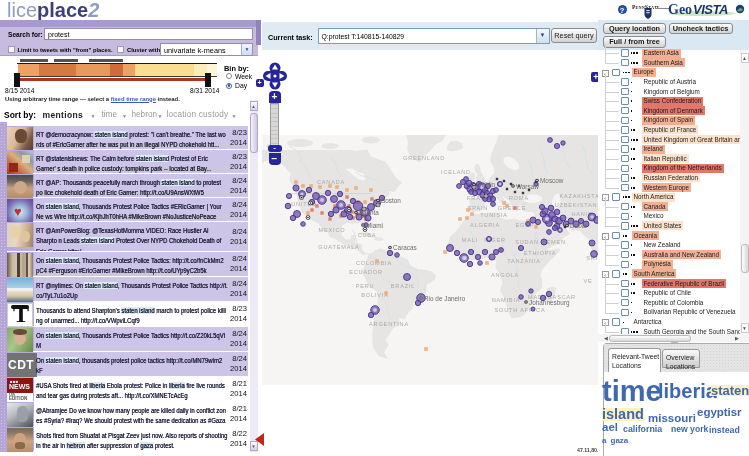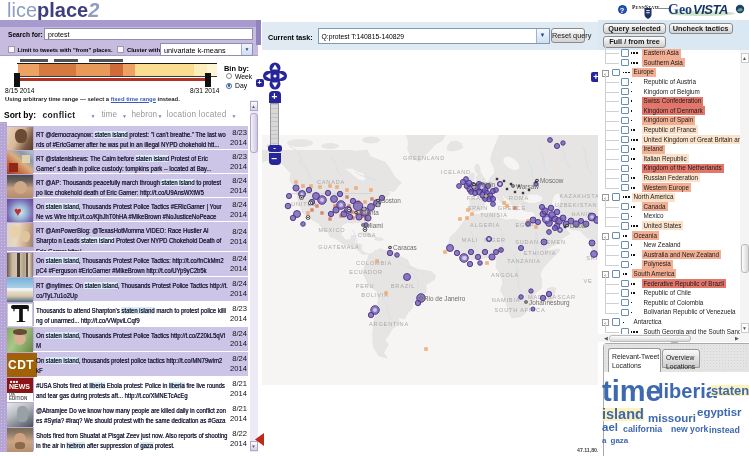--- a/index.html
+++ b/index.html
@@ -37,24 +37,24 @@
 <div class="a" style="left:5px;top:86.5px;font-size:6.6px">8/15 2014</div>
 <div class="a" style="left:190px;top:86.5px;font-size:6.6px">8/31 2014</div>
 <div class="a" style="left:224px;top:63.5px;font-size:7.4px;font-weight:bold">Bin by:</div>
 <div class="a" style="left:226px;top:73px;width:6px;height:6px;border:1px solid #888;border-radius:50%;background:#fff"></div>
 <div class="a" style="left:235px;top:72.5px;font-size:6.8px">Week</div>
 <div class="a" style="left:226px;top:82.5px;width:6px;height:6px;border:1px solid #4a6a9a;border-radius:50%;background:#fff"></div>
 <div class="a" style="left:227.8px;top:84.3px;width:2.6px;height:2.6px;border-radius:50%;background:#2a52a0"></div>
 <div class="a" style="left:235px;top:82px;font-size:6.8px">Day</div>
 <div class="a" style="left:5px;top:95.5px;font-size:5.9px;font-weight:bold;color:#222">Using arbitrary time range — select a <span style="color:#3a5ab8;text-decoration:underline;">fixed time range</span> instead.</div>
 <div class="a" style="left:4px;top:110px;font-size:8.5px;font-weight:bold">Sort by:</div>
-<div class="a" style="left:42.5px;top:110px;font-size:8.5px;font-weight:bold;letter-spacing:0.35px;color:#222">conflict</div>
+<div class="a" style="left:42.5px;top:110px;font-size:8.5px;font-weight:bold;letter-spacing:0.35px;color:#222">mentions</div>
 <div class="a" style="left:101.5px;top:110px;font-size:8.2px;color:#999">time</div>
 <div class="a" style="left:131.5px;top:110px;font-size:8.2px;color:#999">hebron</div>
-<div class="a" style="left:166.5px;top:110px;font-size:8.2px;color:#999;letter-spacing:0.2px">location located</div>
+<div class="a" style="left:166.5px;top:110px;font-size:8.2px;color:#999;letter-spacing:0.2px">location custody</div>
 <div class="a" style="left:90.5px;top:112.5px;font-size:5px;color:#8a7ab8">▼</div>
 <div class="a" style="left:122px;top:112.5px;font-size:5px;color:#8a7ab8">▼</div>
 <div class="a" style="left:157.5px;top:112.5px;font-size:5px;color:#8a7ab8">▼</div>
 <div class="a" style="left:231.5px;top:112.5px;font-size:5px;color:#8a7ab8">▼</div>
 <div class="a" style="left:0;top:122px;width:258px;height:330px;background:#fff"></div>
 <div class="a" style="left:0;top:122px;width:7px;height:330px;background:#b4a5d6;background-image:radial-gradient(#cfc2e6 0.8px,transparent 0.9px);background-size:3px 3px"></div>
 <div class="a" style="left:7px;top:126px;width:241px;height:22.5px;background:#cdc5e7"></div>
 <div class="a" style="left:7px;top:126px;width:27px;height:22.5px;background:#b9abd9"></div>
 <div class="a" style="left:7px;top:126.5px">
     <div style="width:26px;height:24px;overflow:hidden;position:relative;background:linear-gradient(120deg,#e8d2bc 0%,#d8b896 45%,#7a5a42 75%,#5a3c2c 100%)">
@@ -136,21 +136,21 @@
     <div style="width:26px;height:24px;overflow:hidden;position:relative;background:linear-gradient(120deg,#88a868 0%,#a8c888 40%,#688848 100%)">
       <div style="position:absolute;left:7px;top:4px;width:12px;height:13px;background:#d8b094;border-radius:50%"></div>
       <div style="position:absolute;left:6px;top:1px;width:14px;height:6px;background:#6a4a34;border-radius:45%"></div>
     </div>
   </div>
 <div class="a" style="left:35.5px;top:330.5px;width:227px;height:20px;font-size:7px;line-height:10.7px;color:#1c1c38;text-shadow:0.35px 0 0 #1c1c38;overflow:hidden;transform:scaleX(0.845);transform-origin:left top">On <span style="background:#d9ecf2">staten island</span>, Thousands Protest Police Tactics http://t.co/Z20kL5qVI M</div>
 <div class="a" style="left:224px;top:329.0px;width:23px;text-align:right;font-size:7.6px;line-height:10.2px;color:#111">8/24<br>2014</div>
 <div class="a" style="left:7px;top:352px;width:241px;height:23.5px;background:#cdc5e7"></div>
 <div class="a" style="left:7px;top:352px;width:27px;height:23.5px;background:#b9abd9"></div>
 <div class="a" style="left:7px;top:352.5px">
-    <div style="width:30px;height:24px;overflow:hidden;position:relative;background:#a16207">
+    <div style="width:30px;height:24px;overflow:hidden;position:relative;background:#737373">
       <div style="position:absolute;left:1px;top:5px;font-weight:bold;font-size:12px;color:#fff;letter-spacing:0.5px">CDT</div>
     </div>
   </div>
 <div class="a" style="left:35.5px;top:355.5px;width:227px;height:20px;font-size:7px;line-height:10.7px;color:#1c1c38;text-shadow:0.35px 0 0 #1c1c38;overflow:hidden;transform:scaleX(0.845);transform-origin:left top">On <span style="background:#d9ecf2">staten island</span>, thousands protest police tactics http://t.co/MN79wIm2 kF</div>
 <div class="a" style="left:224px;top:354.0px;width:23px;text-align:right;font-size:7.6px;line-height:10.2px;color:#111">8/24<br>2014</div>
 <div class="a" style="left:7px;top:377px;width:241px;height:23.5px;background:#ffffff"></div>
 <div class="a" style="left:7px;top:377px;width:27px;height:23.5px;background:#b9abd9"></div>
 <div class="a" style="left:7px;top:377.5px">
     <div style="width:26px;height:24px;overflow:hidden;position:relative;background:#fff">
       <div style="position:absolute;left:0;top:0;width:26px;height:15px;background:#8c1414"></div>
@@ -544,21 +544,21 @@
     <circle cx="12" cy="16" r="3.2" fill="#26269a"></circle>
     <circle cx="12" cy="16" r="1.6" fill="#fff"></circle>
   </svg>
 <div class="a" style="left:268.5px;top:91px;width:12px;height:12px;background:#26269a;border-radius:4px 4px 0 0;color:#fff;font-weight:bold;font-size:10px;text-align:center;line-height:12px">+</div>
 <div class="a" style="left:270px;top:103px;width:9px;height:43px;background:#d8d8d8;border:1px solid #999;background-image:repeating-linear-gradient(#c4c4c4 0 1px,transparent 1px 4.3px)"></div>
 <div class="a" style="left:267.5px;top:145px;width:14px;height:7px;background:#26269a;border-radius:3px;color:#fff;font-weight:bold;font-size:8px;text-align:center;line-height:5px">-</div>
 <div class="a" style="left:268.5px;top:153px;width:12px;height:12px;background:#26269a;border-radius:0 0 4px 4px;color:#fff;font-weight:bold;font-size:10px;text-align:center;line-height:11px">−</div>
 <div class="a" style="left:262px;top:22px;width:336px;height:28px;background:#dfeaf2"></div>
 <div class="a" style="left:268px;top:32.5px;font-size:7.2px;font-weight:bold">Current task:</div>
 <div class="a" style="left:317.5px;top:28px;width:232px;height:15.5px;background:#fff;border:1px solid #7a9ab8;font-size:6.8px;padding:3.5px 3px">Q:protest T:140815-140829<div class="a" style="right:0;top:0;width:13px;height:13.5px;background:linear-gradient(#f4f8fc,#d0dff0);border-left:1px solid #9eb4d0;color:#2a4a8a;font-size:6px;text-align:center;line-height:13px">▼</div></div>
-<div class="a btn" style="left:551px;top:28px;width:34px;height:15px;font-size:7.3px;font-weight:normal;line-height:13.5px">Reset query</div>
+<div class="a btn" style="left:551px;top:28px;width:46px;height:15px;font-size:7.3px;font-weight:normal;line-height:13.5px">Reset query</div>
 <div class="a" style="left:255.5px;top:20px;width:5px;height:25px;background:#9183bd"></div>
 <div class="a" style="left:255.5px;top:79px;width:8px;height:8px;background:#26269a;border-radius:2px;color:#fff;font-weight:bold;font-size:7px;line-height:8px;text-align:center">+</div>
 <svg class="a" style="left:255px;top:433px" width="10" height="13" viewBox="0 0 10 13">
     <path d="M9,0 L9,13 L0,6.5 Z" fill="#c02818"></path>
   </svg>
 <div class="a" style="left:591px;top:72px;width:10px;height:10px;background:#26269a;border-radius:2px;color:#fff;font-weight:bold;font-size:9px;line-height:10px;text-align:center">+</div>
 <div class="a" style="left:617.5px;top:5px;width:9px;height:9px;border-radius:50%;background:#2456b8;border:1px solid #14348a;color:#fff;font-size:7.5px;font-weight:bold;text-align:center;line-height:9px">?</div>
 <div class="a" style="left:632px;top:3.5px;font-family:'Liberation Serif',serif;font-size:5.5px;font-weight:bold;letter-spacing:0.2px;color:#222">P<span style="font-size:4.2px">ENN</span>S<span style="font-size:4.2px">TATE</span></div>
 <svg class="a" style="left:644px;top:8px" width="8" height="11" viewBox="0 0 8 11">
     <path d="M0.5,0 L7.5,0 L7.5,6.5 Q7.5,9.2 4,11 Q0.5,9.2 0.5,6.5 Z" fill="#1e3264"></path>
@@ -567,21 +567,21 @@
   </svg>
 <div class="a" style="left:655px;top:7.5px;width:14px;height:1px;background:#8a8a8a"></div>
 <svg class="a" style="left:666px;top:1px" width="83" height="19" viewBox="0 0 83 19">
     <ellipse cx="36" cy="12.5" rx="33" ry="2.4" fill="#cfe2ca"></ellipse>
     <text x="2" y="13" font-family="Liberation Serif,serif" font-weight="bold" font-size="14" fill="#1c3f77">Geo</text>
     <text x="27" y="13" font-family="Liberation Sans,sans-serif" font-weight="bold" font-style="italic" font-size="13" letter-spacing="-0.5" fill="#15345f">VISTA</text>
     <circle cx="74" cy="8" r="4.2" fill="#1c3f77"></circle>
     <path d="M71,9.5 q3,-4.5 6,-1 q-2,3.5 -6,1" fill="#6aa86a"></path>
   </svg>
 <div class="a" style="left:598px;top:20px;width:151px;height:30px;background:#d9e8f2"></div>
-<div class="a btn" style="left:603px;top:22.5px;width:63px;height:11.5px;font-size:7.3px;line-height:10px">Query selected</div>
+<div class="a btn" style="left:603px;top:22.5px;width:63px;height:11.5px;font-size:7.3px;line-height:10px">Query location</div>
 <div class="a btn" style="left:668.5px;top:22.5px;width:64px;height:11.5px;font-size:7.3px;line-height:10px">Uncheck tactics</div>
 <div class="a btn" style="left:603px;top:36px;width:63px;height:11.5px;font-size:7.3px;line-height:10px">Full / from tree</div>
 <div class="a" style="left:598px;top:50px;width:151px;height:284px;background:#fff"></div>
 <div class="a" style="left:605px;top:53.3px;width:14px;height:1px;background:#d0d0d0"></div>
 <div class="a" style="left:605px;top:43.8px;width:1px;height:10px;background:#d0d0d0"></div>
 <div class="a" style="left:621px;top:49.3px;width:7.5px;height:7.5px;border:1px solid #6b8dab;background:#fdfdfd;border-radius:1px"></div>
 <div class="a" style="left:630.5px;top:52.449999999999996px;height:1.7px;line-height:0;font-size:0;white-space:nowrap"><div style="display:inline-block;width:1.7px;height:1.7px;background:#111;margin-right:1.2px;vertical-align:top"></div><div style="display:inline-block;width:1.7px;height:1.7px;background:#111;margin-right:1.2px;vertical-align:top"></div><div style="display:inline-block;width:1.7px;height:1.7px;background:#111;margin-right:1.2px;vertical-align:top"></div></div>
 <div class="a" style="left:641.5px;top:48.599999999999994px;background:#f2af94;font-size:6.3px;color:#1a1a1a;padding:0.5px 2px;line-height:8px;white-space:nowrap;max-width:98px;overflow:hidden">Eastern Asia</div>
 <div class="a" style="left:605px;top:62.9px;width:14px;height:1px;background:#d0d0d0"></div>
 <div class="a" style="left:605px;top:53.4px;width:1px;height:10px;background:#d0d0d0"></div>

